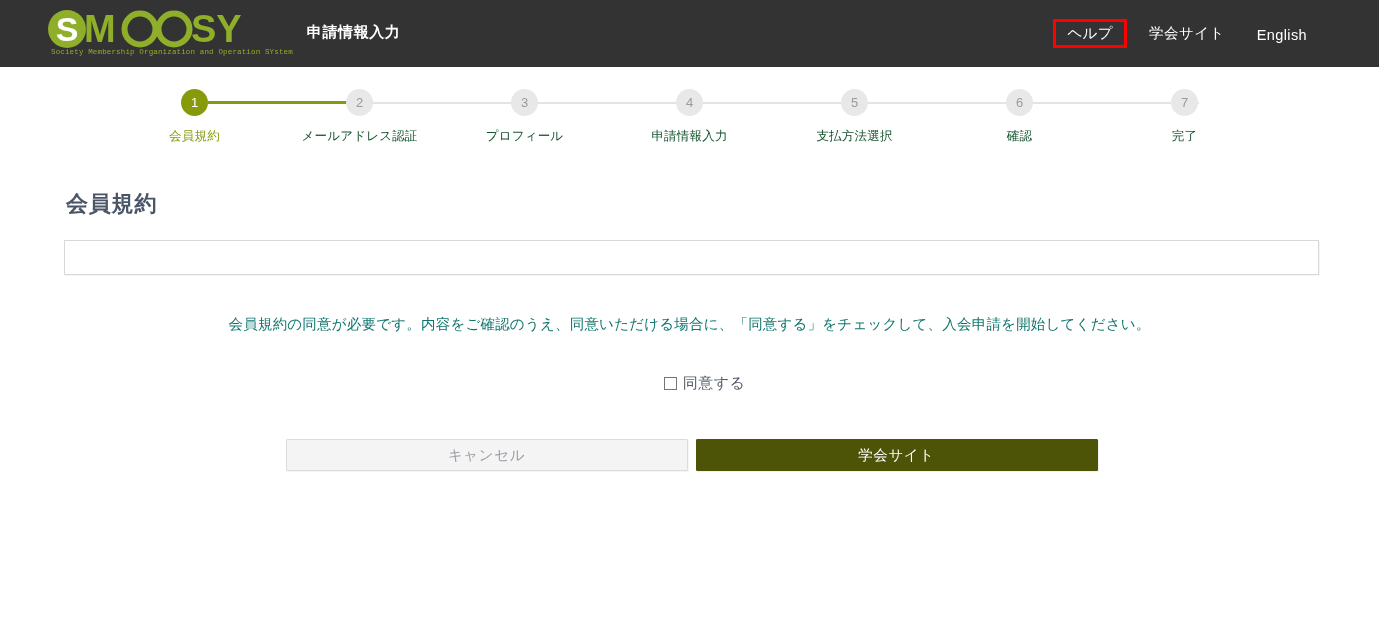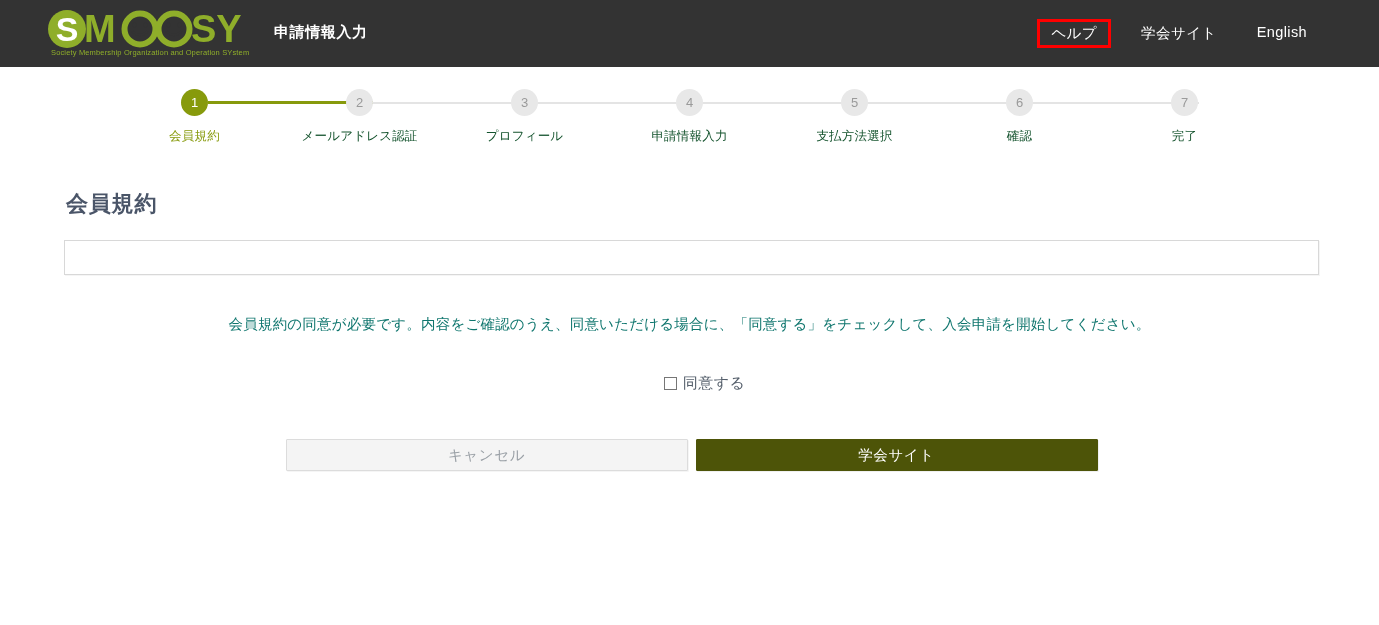--- a/index.html
+++ b/index.html
@@ -40,35 +40,35 @@
   .logo-svg {
     display: block;
   }
   .logo-tagline {
     font-size: 7.5px;
     color: #8fae2a;
     letter-spacing: 0.15px;
     margin-top: 1px;
     margin-left: 3px;
     white-space: nowrap;
-    font-family: Liberation Sans, sans-serif;
+    font-family: Liberation Mono, monospace;
   }
   .society-name {
     color: #ffffff;
     font-size: 15px;
     font-weight: bold;
     margin-left: 14px;
     margin-bottom: 2px;
     letter-spacing: 0.6px;
     white-space: nowrap;
   }
   .header-nav {
     display: flex;
-    align-items: flex-start;
-    gap: 12px;
+    align-items: flex-end;
+    gap: 4px;
     padding-right: 58px;
   }
   .nav-item {
     color: #ffffff;
     font-size: 14.5px;
     padding: 5px 14px;
     white-space: nowrap;
     cursor: pointer;
     letter-spacing: 0.4px;
   }

